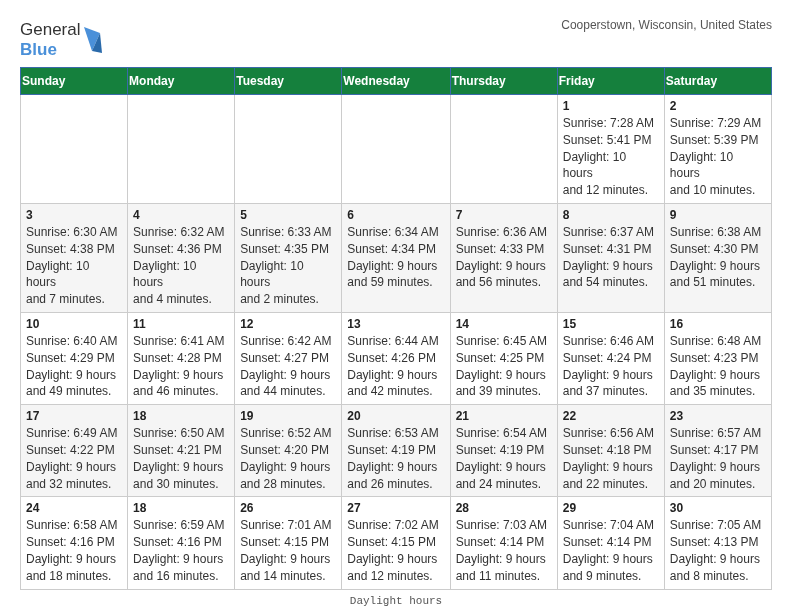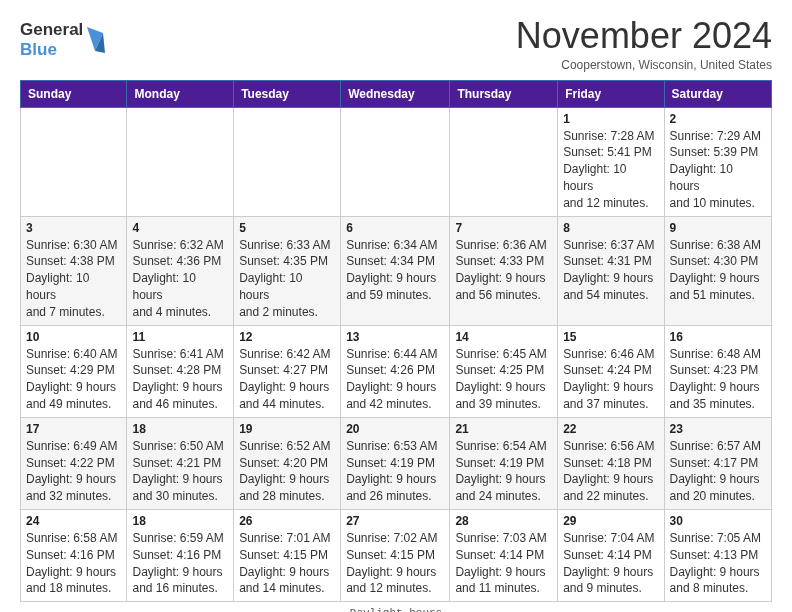--- a/index.html
+++ b/index.html
@@ -39,23 +39,23 @@
       font-size: 12px;
       color: #555;
       margin-top: 2px;
     }
     .calendar {
       width: 100%;
       border-collapse: collapse;
       font-size: 11px;
     }
     .calendar thead th {
-      background-color: #4c1d95;
+      background-color: #15803d;
       color: #fff;
-      padding: 6px 7px;
+      padding: 6px 1px;
       text-align: left;
       font-weight: bold;
       font-size: 12px;
       border: 1px solid #3a6aaa;
     }
     .calendar tbody td {
       border: 1px solid #ccc;
       vertical-align: top;
       padding: 4px 5px;
       width: 113px;
@@ -88,31 +88,30 @@
     }
   </style>
 </head>
 <body>
 
 <div class="page">
   <div class="header-row">
     <div class="logo">
     <div style="display:flex;align-items:center;gap:2px;">
       <div style="line-height:1.15;">
-        <div style="font-size:17px;font-weight:bold;color:#333;">General</div>
+        <div style="font-size:17px;font-weight:normal;color:#333;">General</div>
         <div style="font-size:17px;font-weight:bold;color:#4a90d9;">Blue</div>
       </div>
       <svg width="22" height="30" viewBox="0 0 22 30">
         <polygon points="2,2 18,8 10,26" fill="#4a90d9"></polygon>
         <polygon points="10,26 18,8 20,28" fill="#2a6aaa"></polygon>
       </svg>
     </div>
   </div>
     <div class="title-block">
-      <div class="main-title">November 2024</div>
       <div class="subtitle">Cooperstown, Wisconsin, United States</div>
     </div>
   </div>
 
   <table class="calendar">
     <thead>
       <tr>
       <th>Sunday</th>
           <th>Monday</th>
           <th>Tuesday</th>

